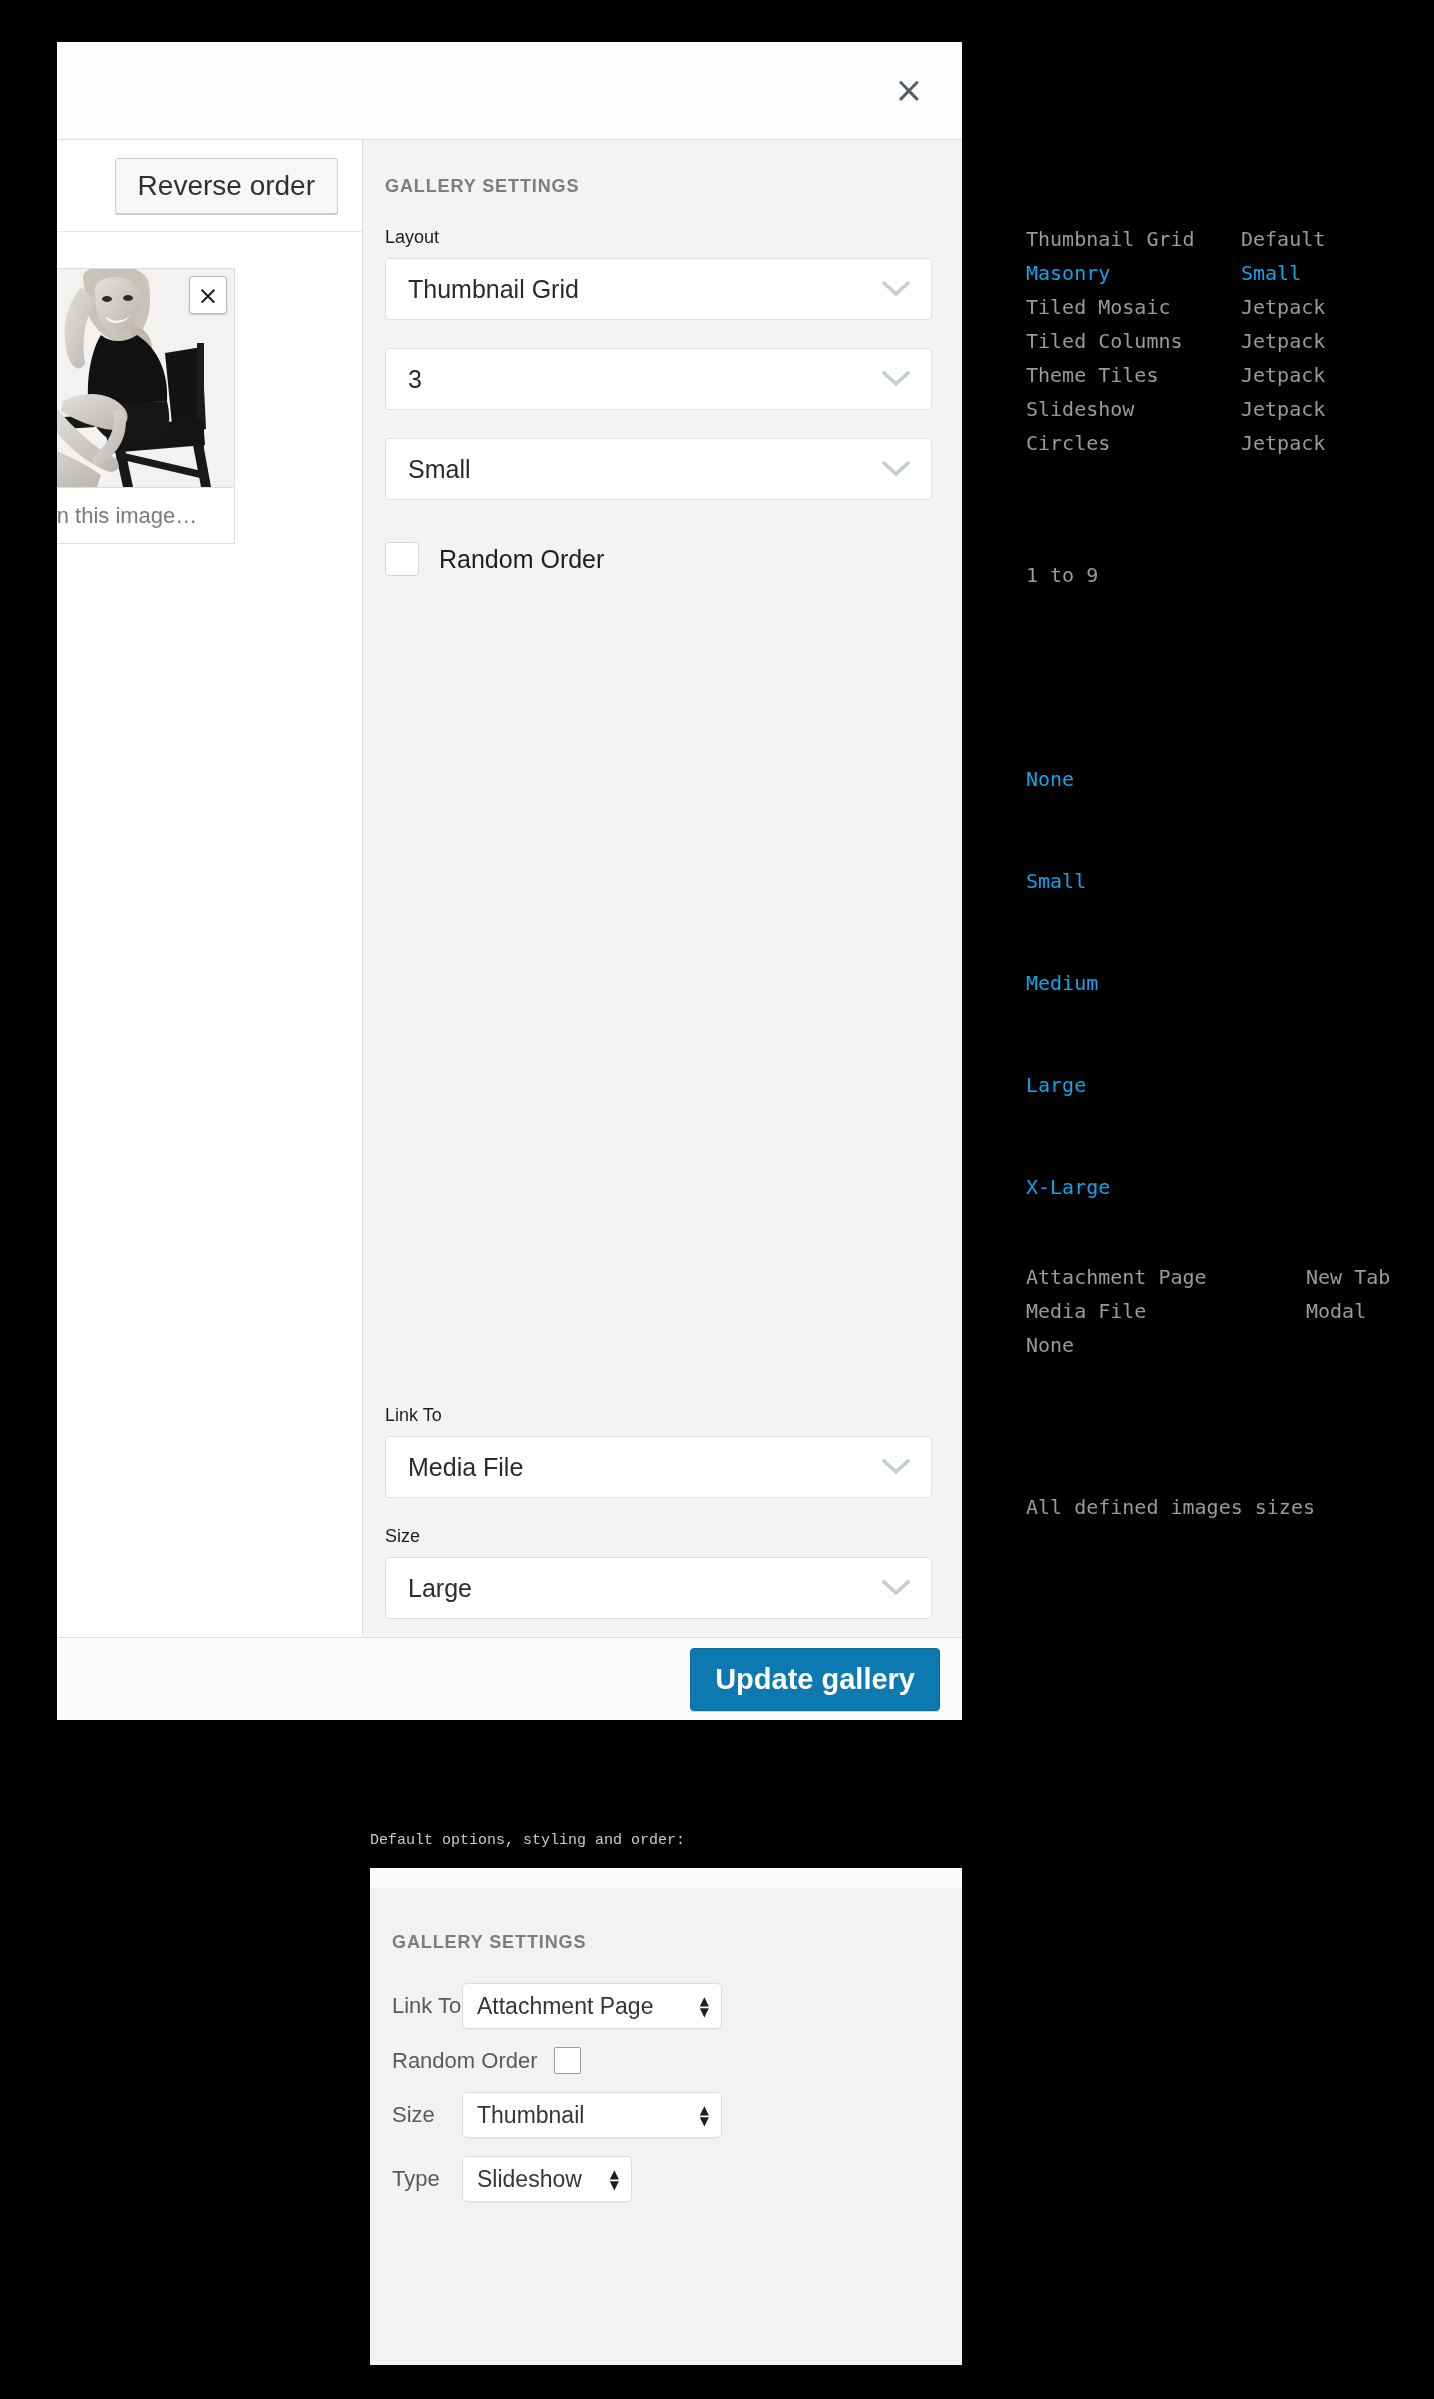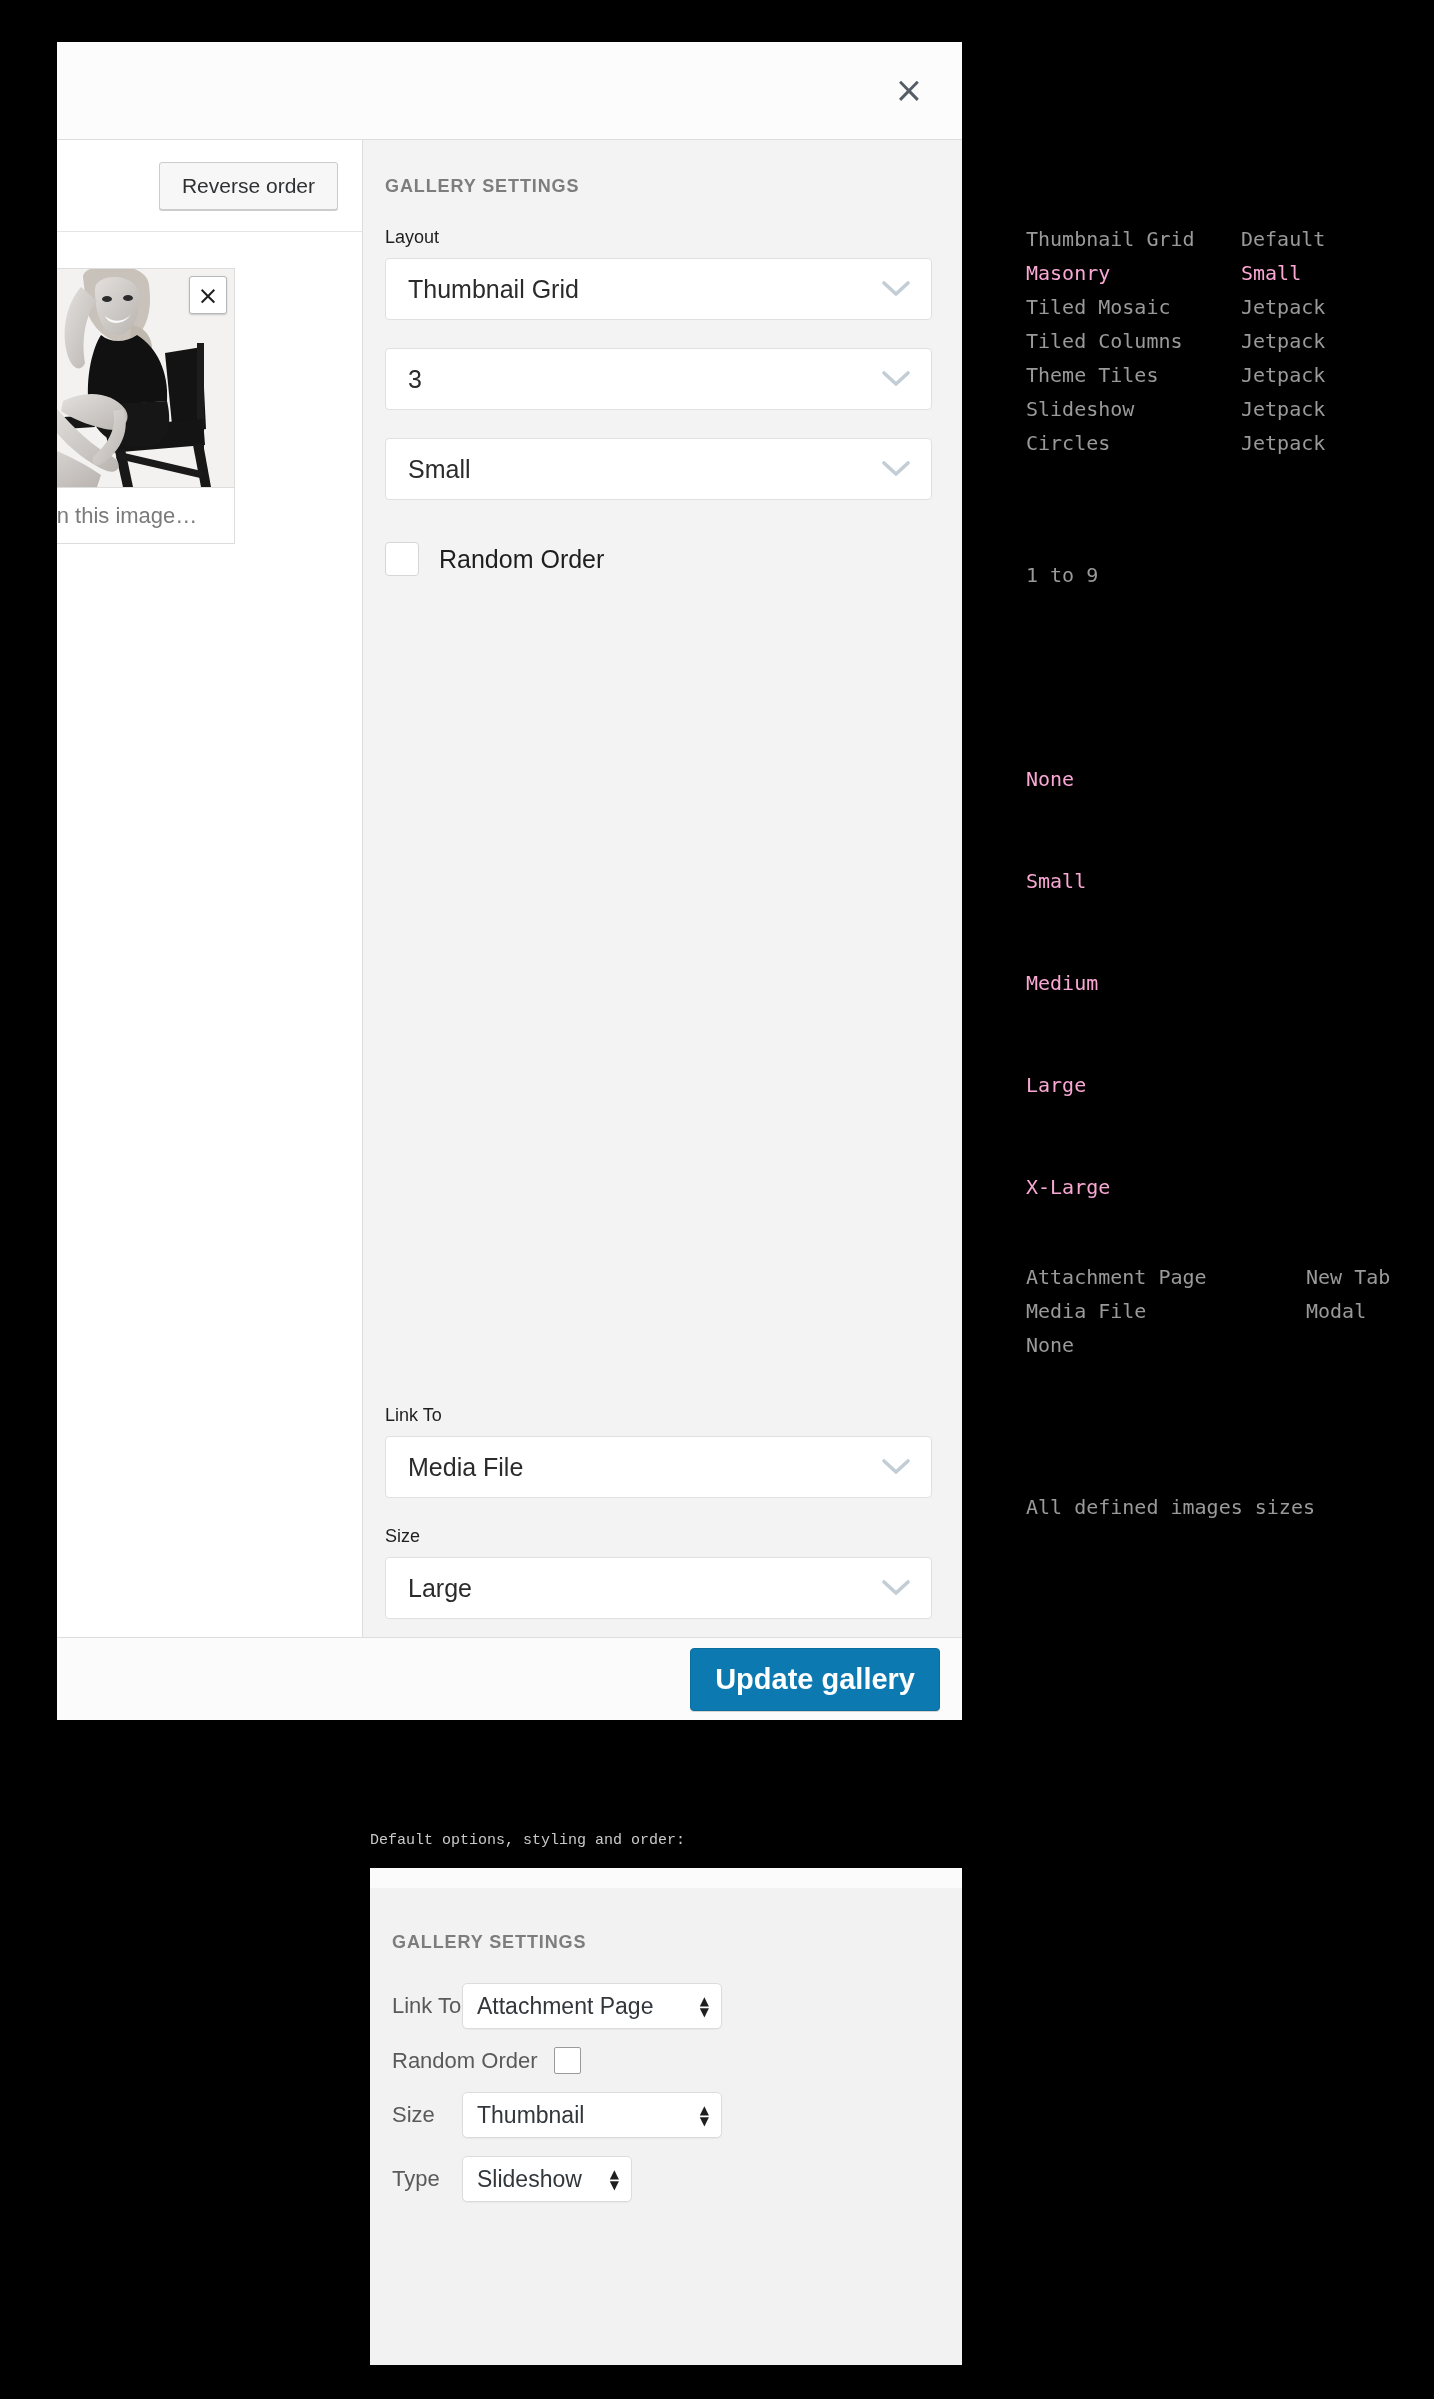--- a/index.html
+++ b/index.html
@@ -67,21 +67,21 @@
     align-items: center;
     justify-content: flex-end;
     padding-right: 24px;
     border-bottom: 1px solid #e5e5e5;
   }
   .reverse-order-btn {
     background: #f7f7f7;
     border: 1px solid #ccc;
     border-radius: 3px;
     color: #2f3133;
-    font-size: 21px;
+    font-size: 28px;
     font-family: "Liberation Sans", sans-serif;
     padding: 11px 22px;
     cursor: pointer;
     box-shadow: 0 1px 0 #ccc;
   }
   .attachment-card {
     position: absolute;
     left: -61px;
     top: 128px;
     width: 239px;
@@ -216,21 +216,21 @@
 
   
   .annot {
     position: absolute;
     font-family: "DejaVu Sans Mono", monospace;
     font-size: 20px;
     color: #9a9a9a;
     white-space: pre;
     line-height: 34px;
   }
-  .annot .hl { color: #f9a8d4; }
+  .annot .hl { color: #0ea5e9; }
   .annot-table { display: table; }
   .annot-row { display: table-row; }
   .annot-c1, .annot-c2 { display: table-cell; }
   .annot-c1 { width: 215px; }
 
   
   .caption-note {
     position: absolute;
     left: 370px; top: 1832px;
     font-family: Liberation Mono, monospace;

